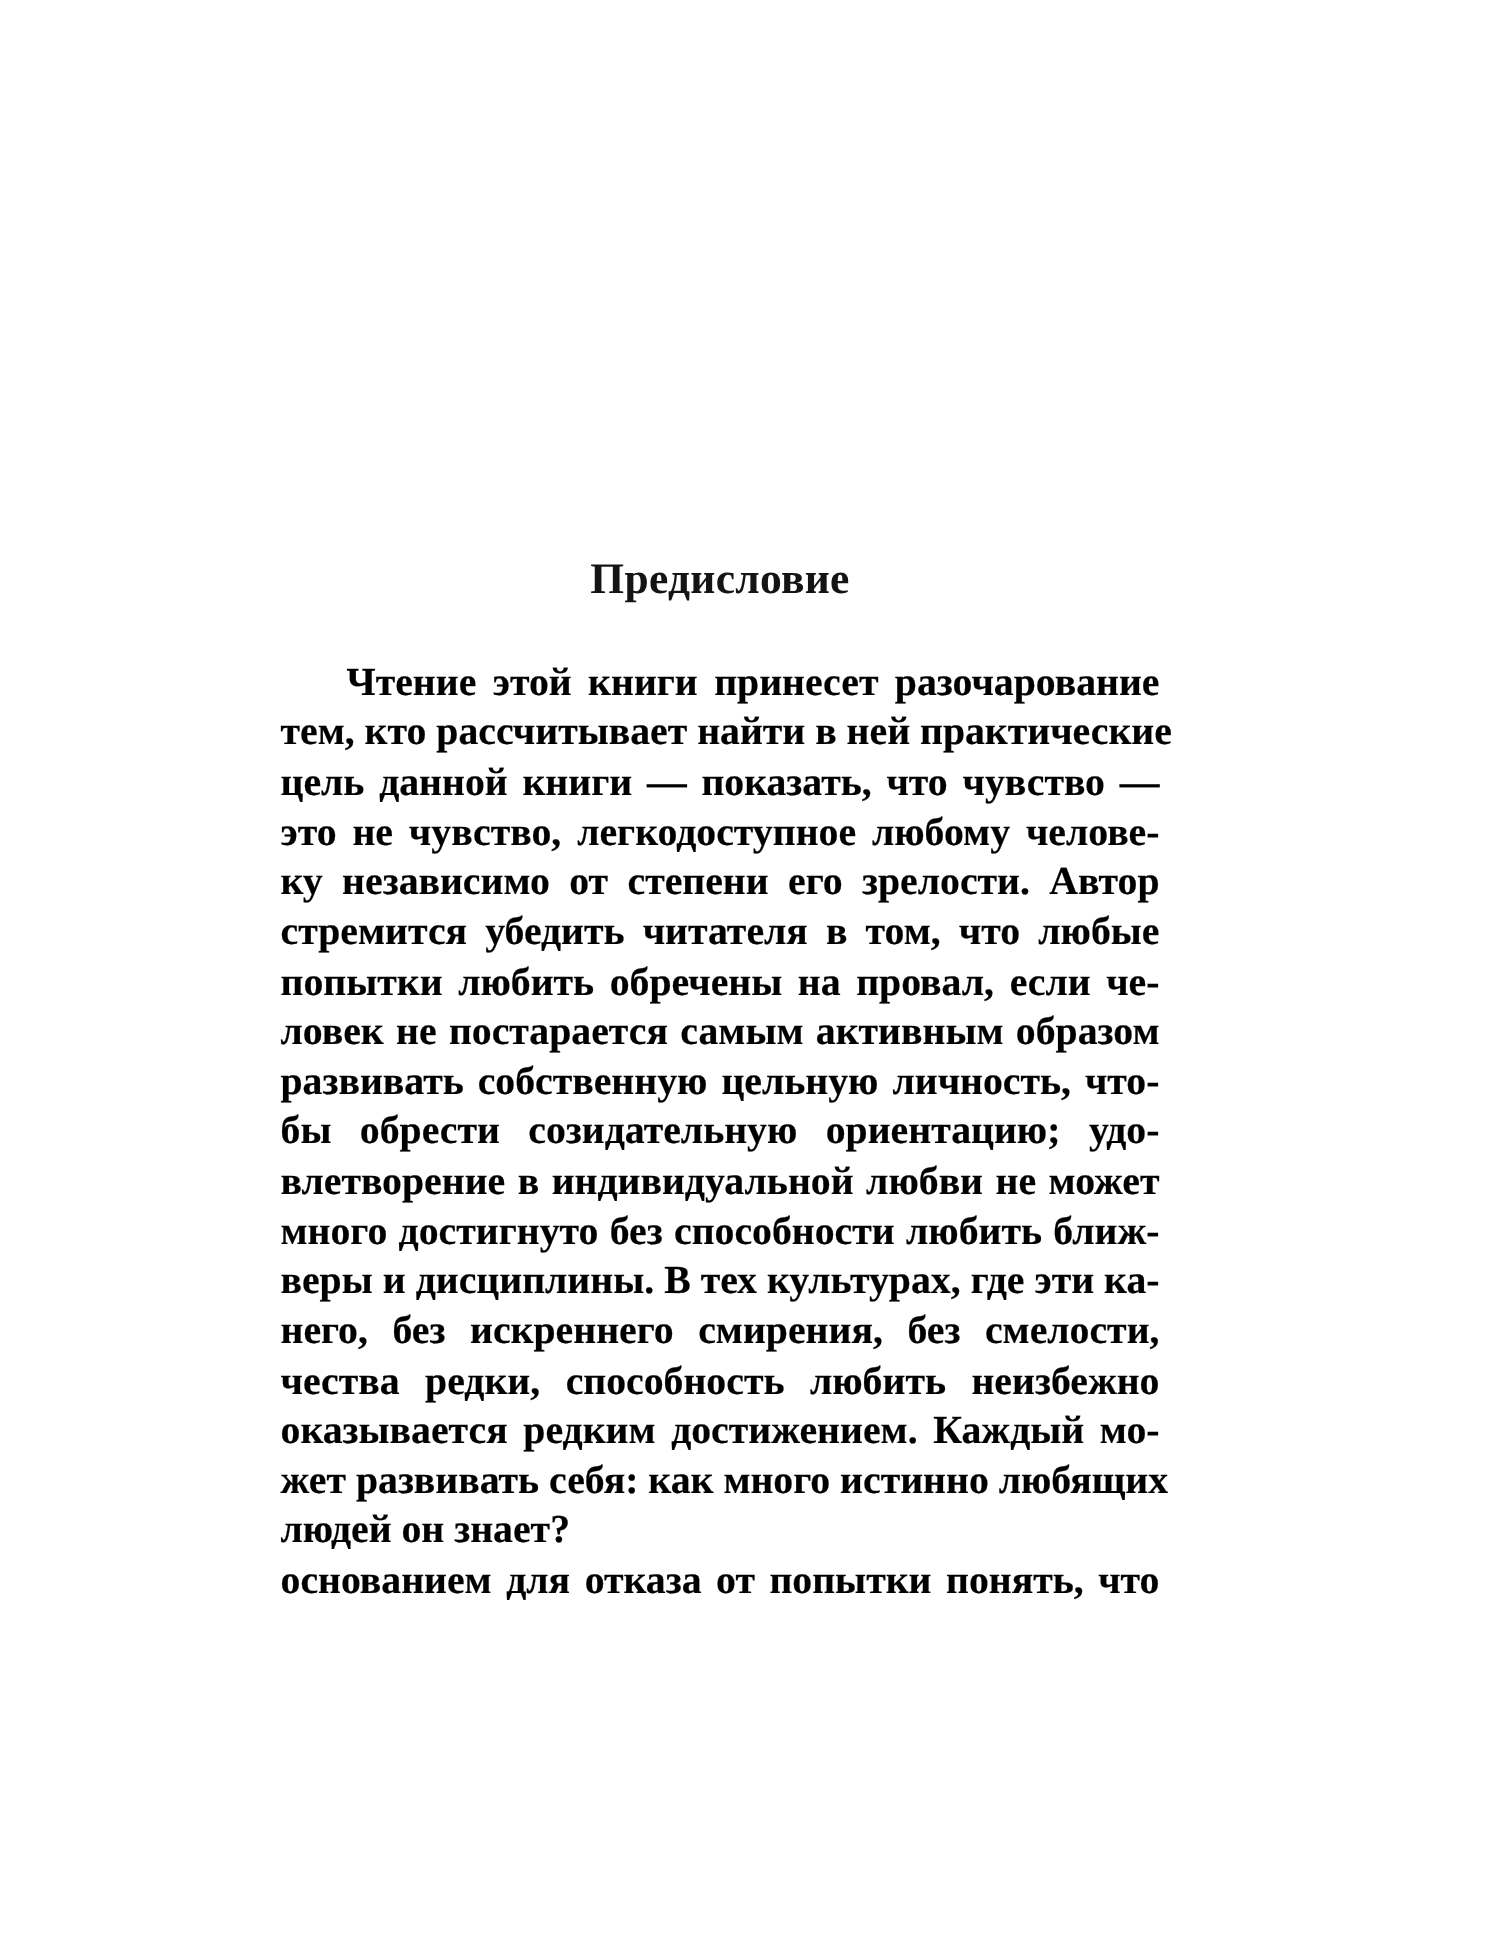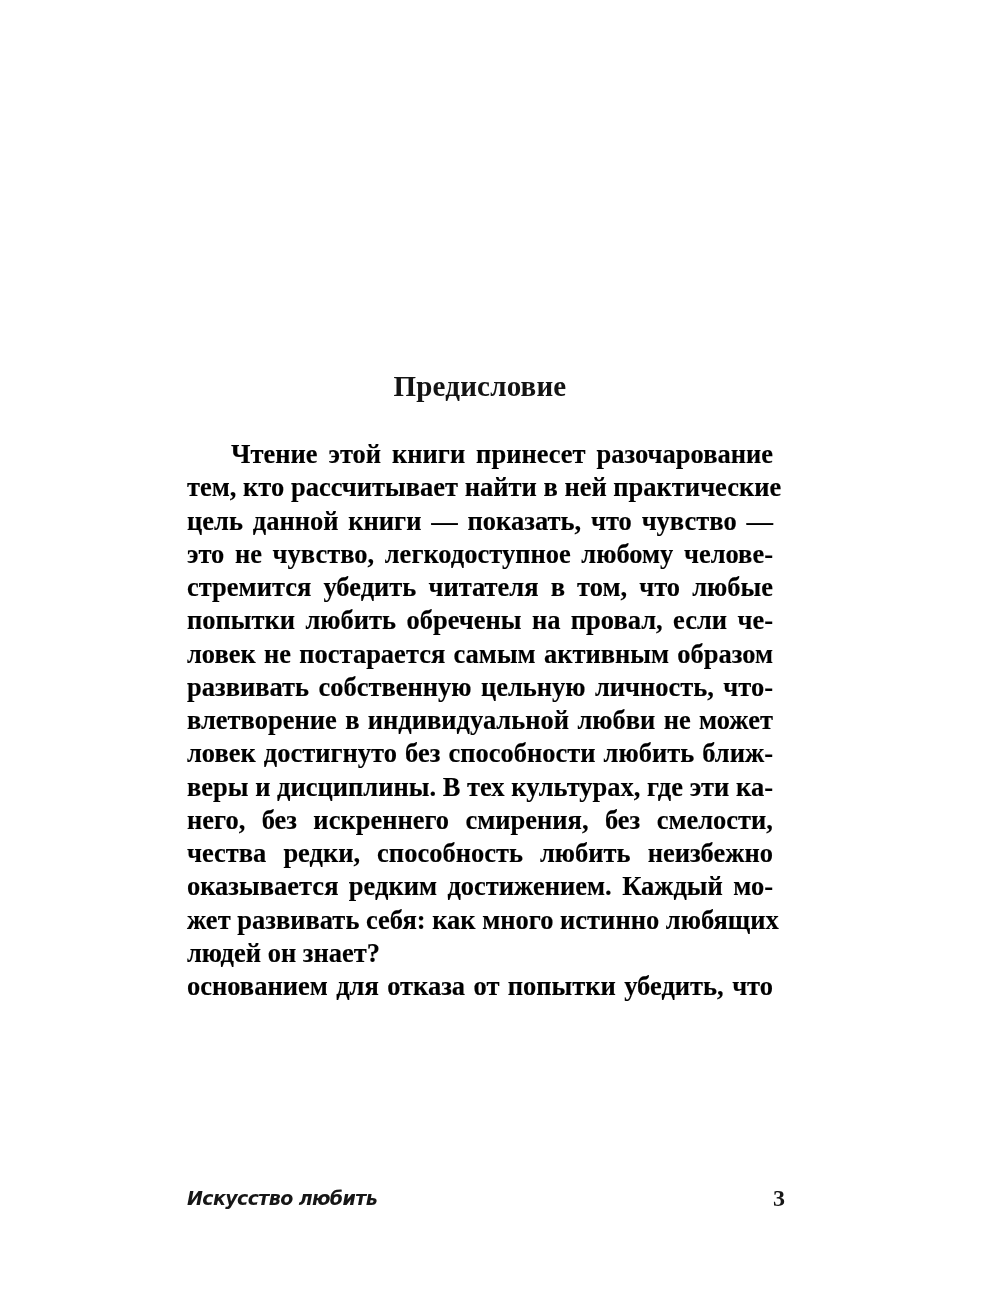--- a/index.html
+++ b/index.html
@@ -90,33 +90,31 @@
 
 <div class="page">
 
   <div class="title">Предисловие</div>
 
   <div class="body-text">
     <span class="line indent">Чтение этой книги принесет разочарование</span>
     <span class="line">тем, кто рассчитывает найти в ней практические</span>
     <span class="line">цель данной книги — показать, что чувство —</span>
     <span class="line">это не чувство, легкодоступное любому челове-</span>
+    <span class="line">ку независимо от степени его зрелости. Автор</span>
     <span class="line">стремится убедить читателя в том, что любые</span>
     <span class="line">попытки любить обречены на провал, если че-</span>
     <span class="line">ловек не постарается самым активным образом</span>
     <span class="line">развивать собственную цельную личность, что-</span>
+    <span class="line">бы обрести созидательную ориентацию; удо-</span>
     <span class="line">влетворение в индивидуальной любви не может</span>
-    <span class="line">ловек достигнуто без способности любить ближ-</span>
+    <span class="line">много достигнуто без способности любить ближ-</span>
     <span class="line">веры и дисциплины. В тех культурах, где эти ка-</span>
     <span class="line">него, без искреннего смирения, без смелости,</span>
     <span class="line">чества редки, способность любить неизбежно</span>
     <span class="line">оказывается редким достижением. Каждый мо-</span>
     <span class="line">жет развивать себя: как много истинно любящих</span>
     <span class="line last">людей он знает?</span>
-    <span class="line">основанием для отказа от попытки убедить, что</span>
+    <span class="line">основанием для отказа от попытки понять, что</span>
   </div>
 
-  <div class="footer">
-    <span class="running-title">Искусство любить</span>
-    <span class="page-number">3</span>
-  </div>
 
 </div>
 
 </body></html>

